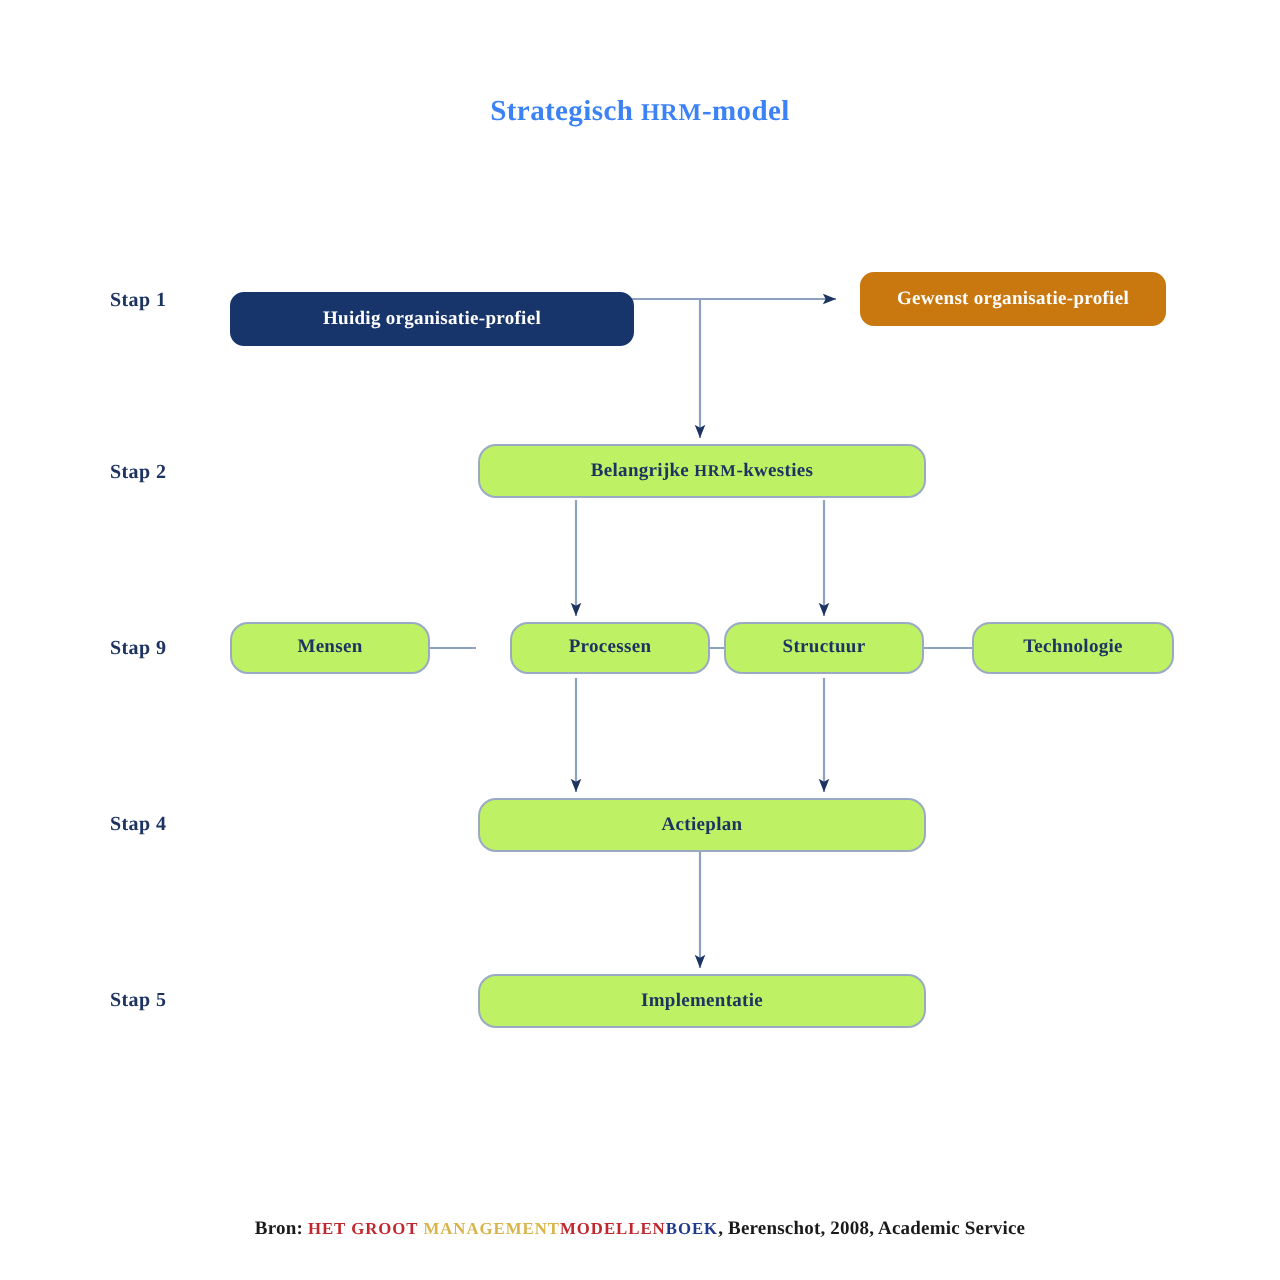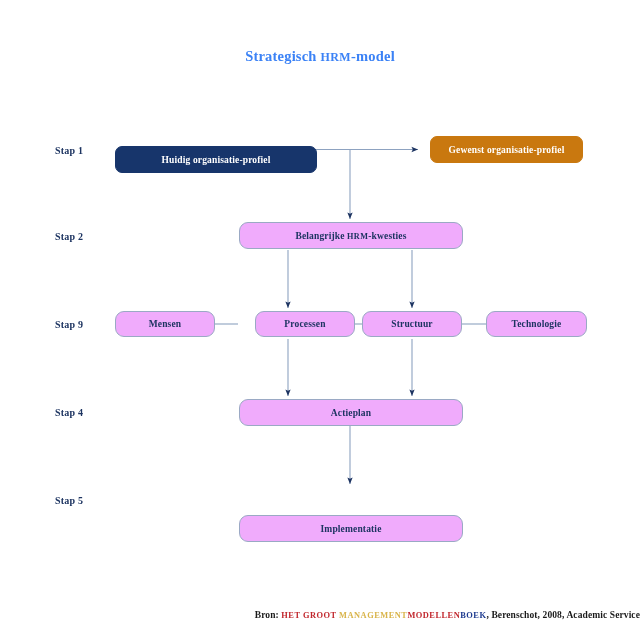--- a/index.html
+++ b/index.html
@@ -73,21 +73,21 @@
     border: 1px solid #17356b;
     border-radius: 7px;
   }
   .box.filled-orange {
     background: #c9780f;
     color: #ffffff;
     border: 1px solid #c9780f;
     border-radius: 7px;
   }
   .box.outline {
-    background: #f0abfc;
+    background: #bef264;
     color: #1d3461;
     border: 1px solid #9aa9c4;
   }
   .box .smallcaps {
     font-size: 8.2px;
     letter-spacing: 0.4px;
   }
 
   
   .svg-layer {
@@ -97,21 +97,21 @@
     height: 640px;
     pointer-events: none;
   }
 
   
   .footer {
     position: absolute;
     left: 0;
     top: 610px;
     width: 640px;
-    text-align: right;
+    text-align: center;
     font-family: "Liberation Serif", serif;
     font-size: 9.5px;
     font-weight: bold;
     color: #1a1a1a;
     letter-spacing: 0.1px;
   }
   .footer .seg-red    { color: #c1272d; font-size: 8.4px; letter-spacing: 0.5px; }
   .footer .seg-gold   { color: #d9b44a; font-size: 8.4px; letter-spacing: 0.5px; }
   .footer .seg-blue   { color: #1d3a8f; font-size: 8.4px; letter-spacing: 0.5px; }
   .footer .seg-dark   { color: #1a1a1a; }
@@ -200,19 +200,19 @@
   </div>
 
   <div class="box outline" style="left:486px; top:311px; width:101px; height:26px;">
     <span>Technologie</span>
   </div>
 
   <div class="box outline" style="left:239px; top:399px; width:224px; height:27px;">
     <span>Actieplan</span>
   </div>
 
-  <div class="box outline" style="left:239px; top:487px; width:224px; height:27px;margin-top:28px;">
+  <div class="box outline" style="left:239px; top:487px; width:224px; height:27px;">
     <span>Implementatie</span>
   </div>
 
   <div class="footer"><span class="seg-dark">Bron: </span><span class="seg-red">HET GROOT </span><span class="seg-gold">MANAGEMENT</span><span class="seg-red">MODELLEN</span><span class="seg-blue">BOEK</span><span class="seg-dark">, Berenschot, 2008, Academic Service</span></div>
 
 </div>
 
 </body></html>

